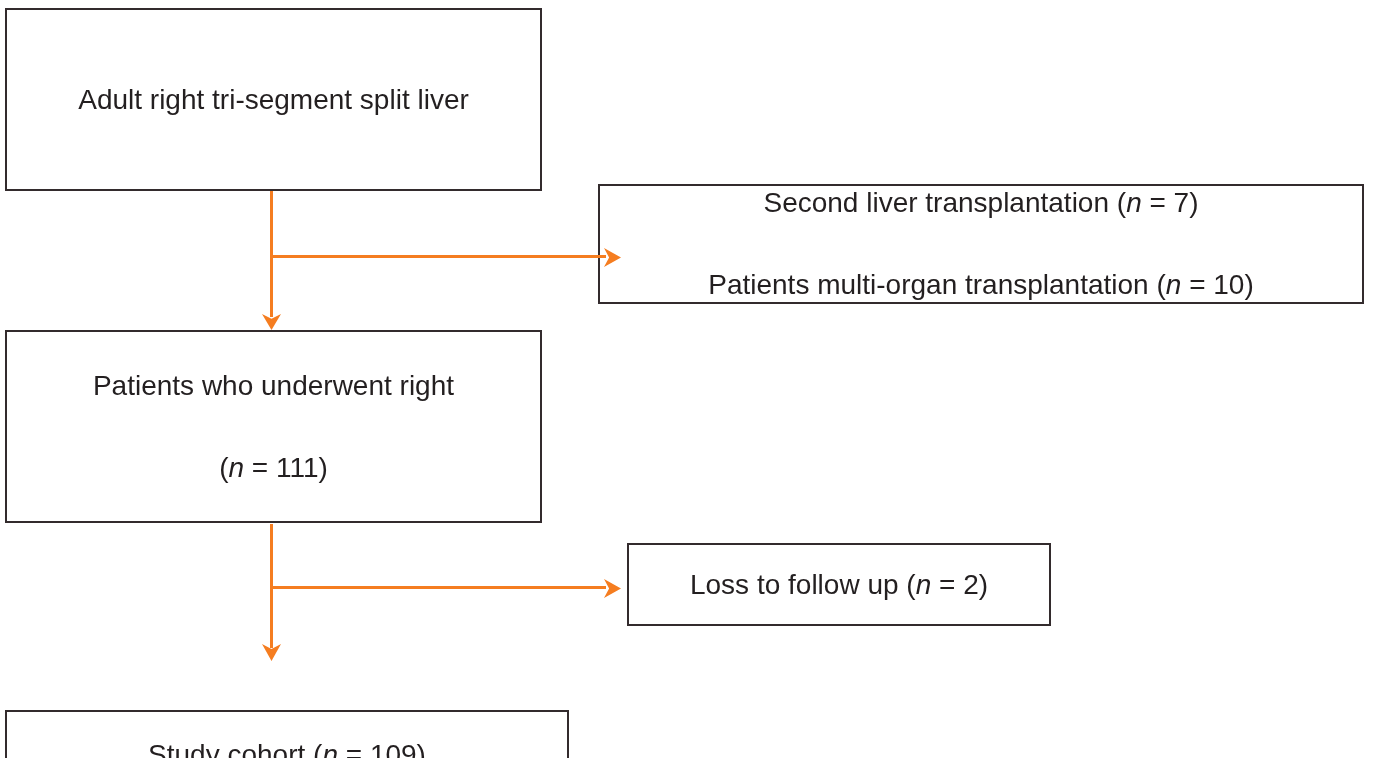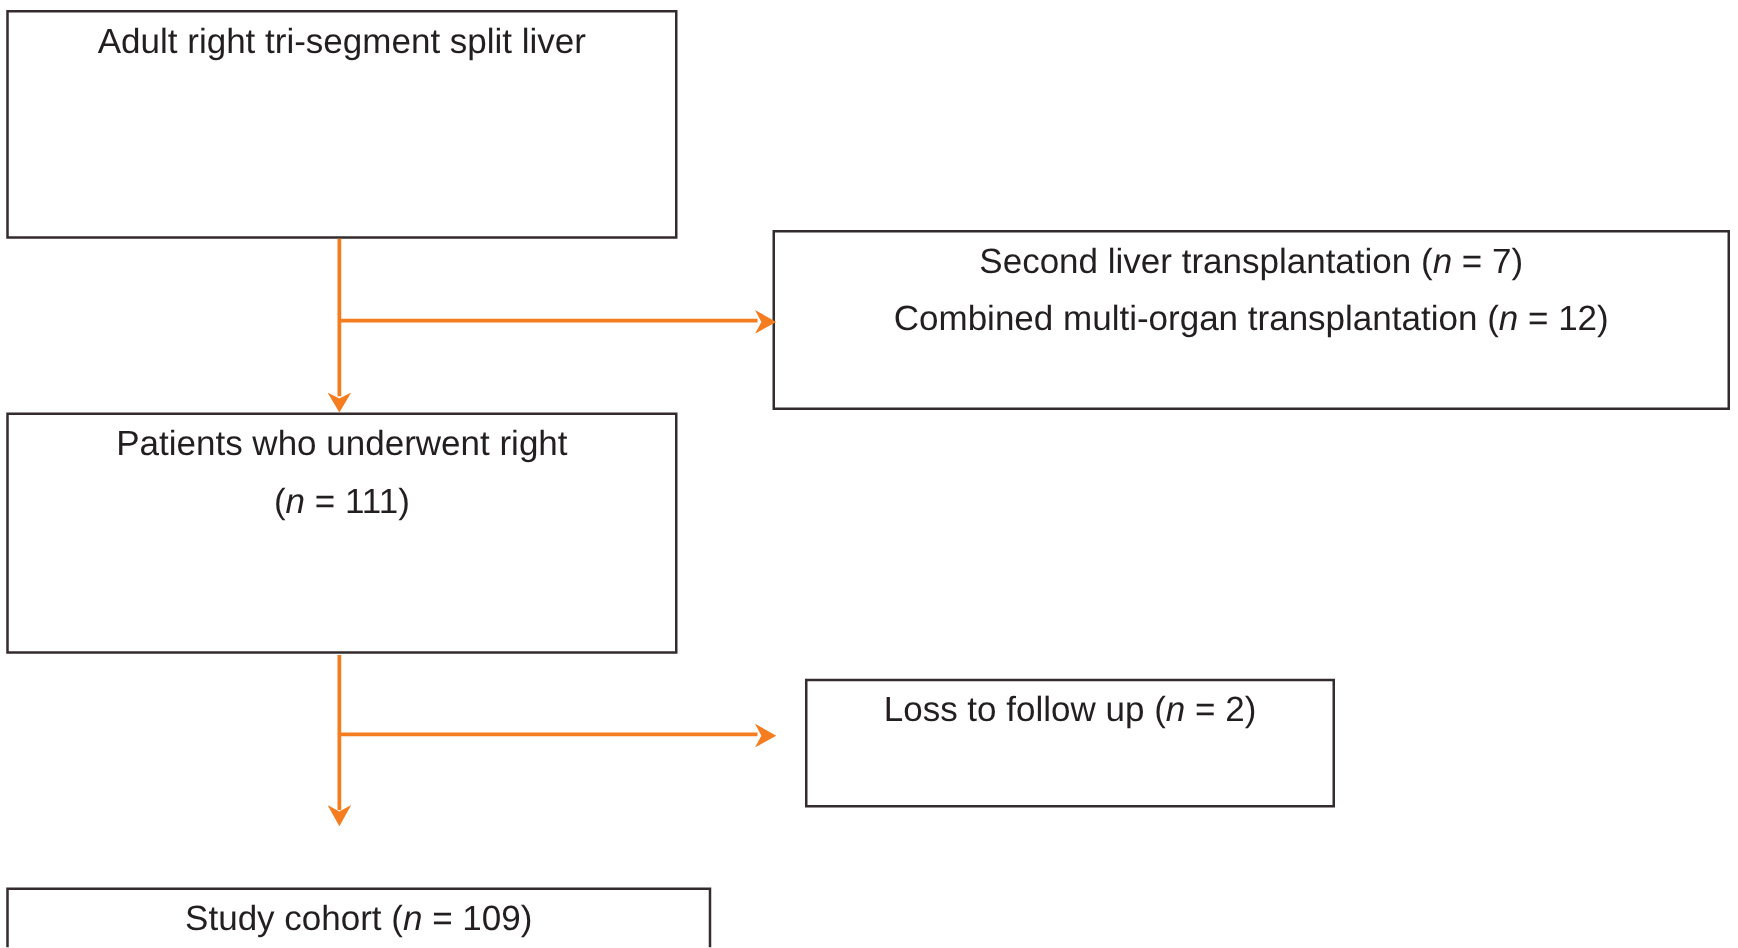--- a/index.html
+++ b/index.html
@@ -16,32 +16,34 @@
     color: var(--text, #231f20);
     overflow: hidden;
   }
   .flow-box {
     position: absolute;
     box-sizing: border-box;
     background: var(--background, #ffffff);
     border: 2px solid var(--border, #332b2d);
     display: flex;
     flex-direction: column;
+    justify-content: center;
     align-items: center;
     font-size: 28px;
     line-height: 46px;
     text-align: center;
+    gap: 36px;
   }
   .flow-box i {
     font-style: italic;
   }
   #box-source   { left: 5px;   top: 8px;   width: 537px; height: 183px; }
-  #box-excluded { left: 618px; top: 184px; width: 766px; height: 144px; }
+  #box-excluded { left: 598px; top: 184px; width: 766px; height: 120px; }
   #box-trilobe  { left: 5px;   top: 330px; width: 537px; height: 193px; }
-  #box-lost     { left: 644px; top: 543px; width: 424px; height: 103px;  }
+  #box-lost     { left: 627px; top: 543px; width: 424px; height: 83px;  }
   #box-cohort   { left: 5px;   top: 662px; width: 564px; height: 89px; margin-top: 48px;  }
 
   .arrow-line {
     position: absolute;
     background: var(--arrow, #f57d20);
   }
   .arrow-head {
     position: absolute;
     background: var(--arrow, #f57d20);
   }
@@ -61,21 +63,21 @@
 <body>
 
 <div class="canvas" style="--arrow: #f57d20; --border: #332b2d; --text: #231f20; --background: #ffffff;">
 
   <div class="flow-box" id="box-source">
       <div><span>Adult right tri-segment split liver</span></div>
     </div>
 
   <div class="flow-box" id="box-excluded">
       <div><span>Second liver transplantation (</span><i>n</i><span> = 7)</span></div>
-      <div><span>Combined multi-organ transplantation (</span><i>n</i><span> = 12)</span></div>
+      <div><span>Patients multi-organ transplantation (</span><i>n</i><span> = 10)</span></div>
     </div>
 
   <div class="flow-box" id="box-trilobe">
       <div><span>Patients who underwent right</span></div>
       <div><span>(</span><i>n</i><span> = 111)</span></div>
     </div>
 
   <div class="flow-box" id="box-lost">
       <div><span>Loss to follow up (</span><i>n</i><span> = 2)</span></div>
     </div>

